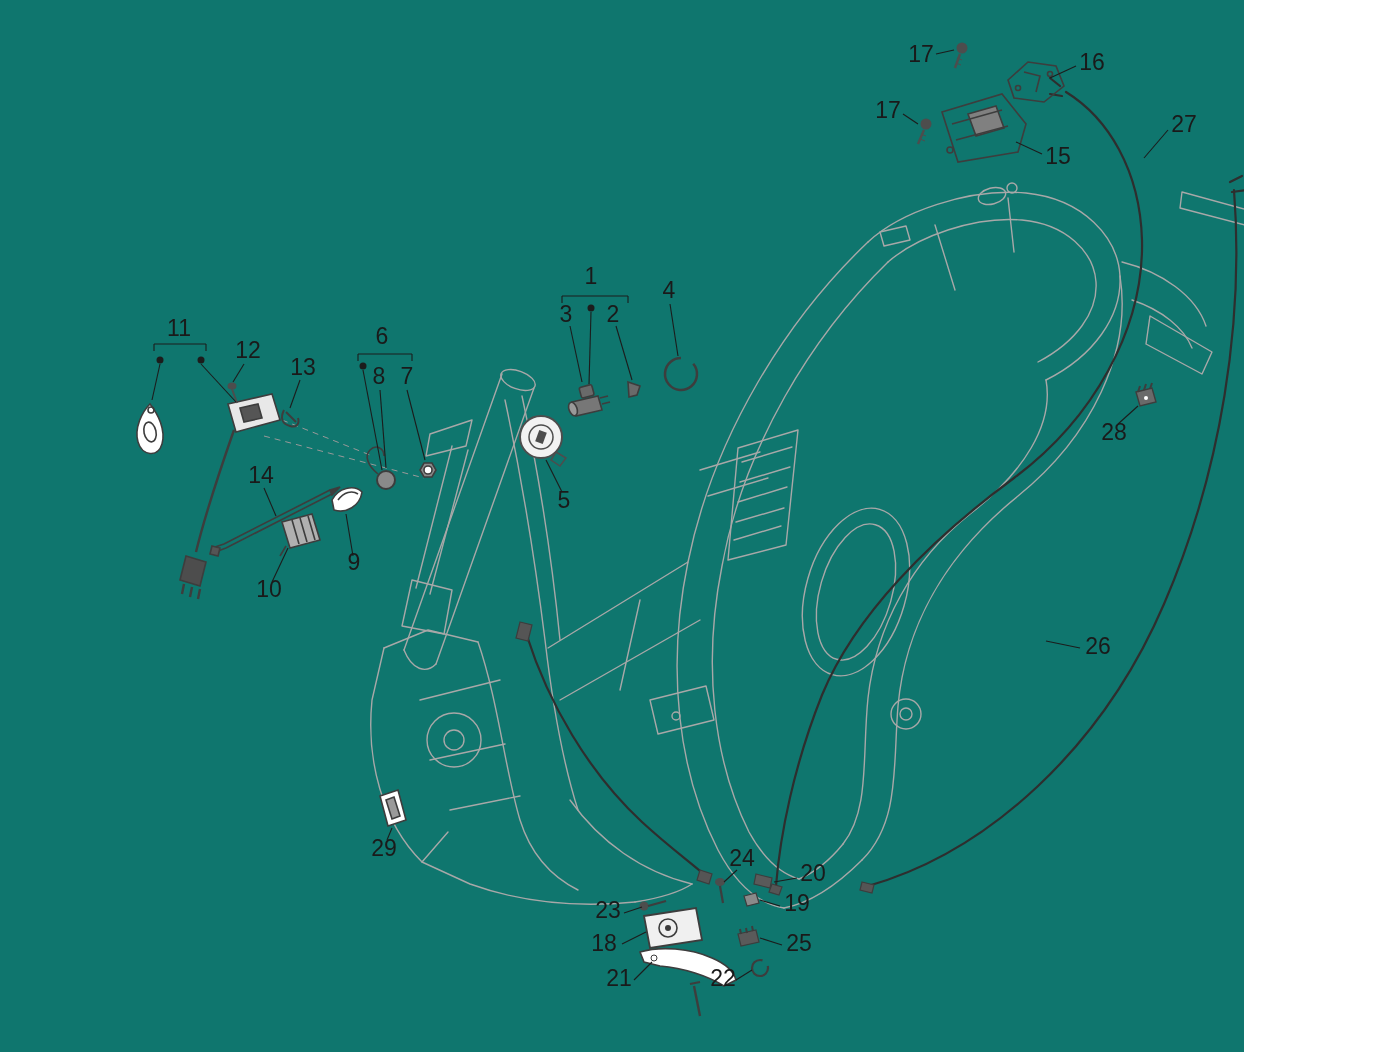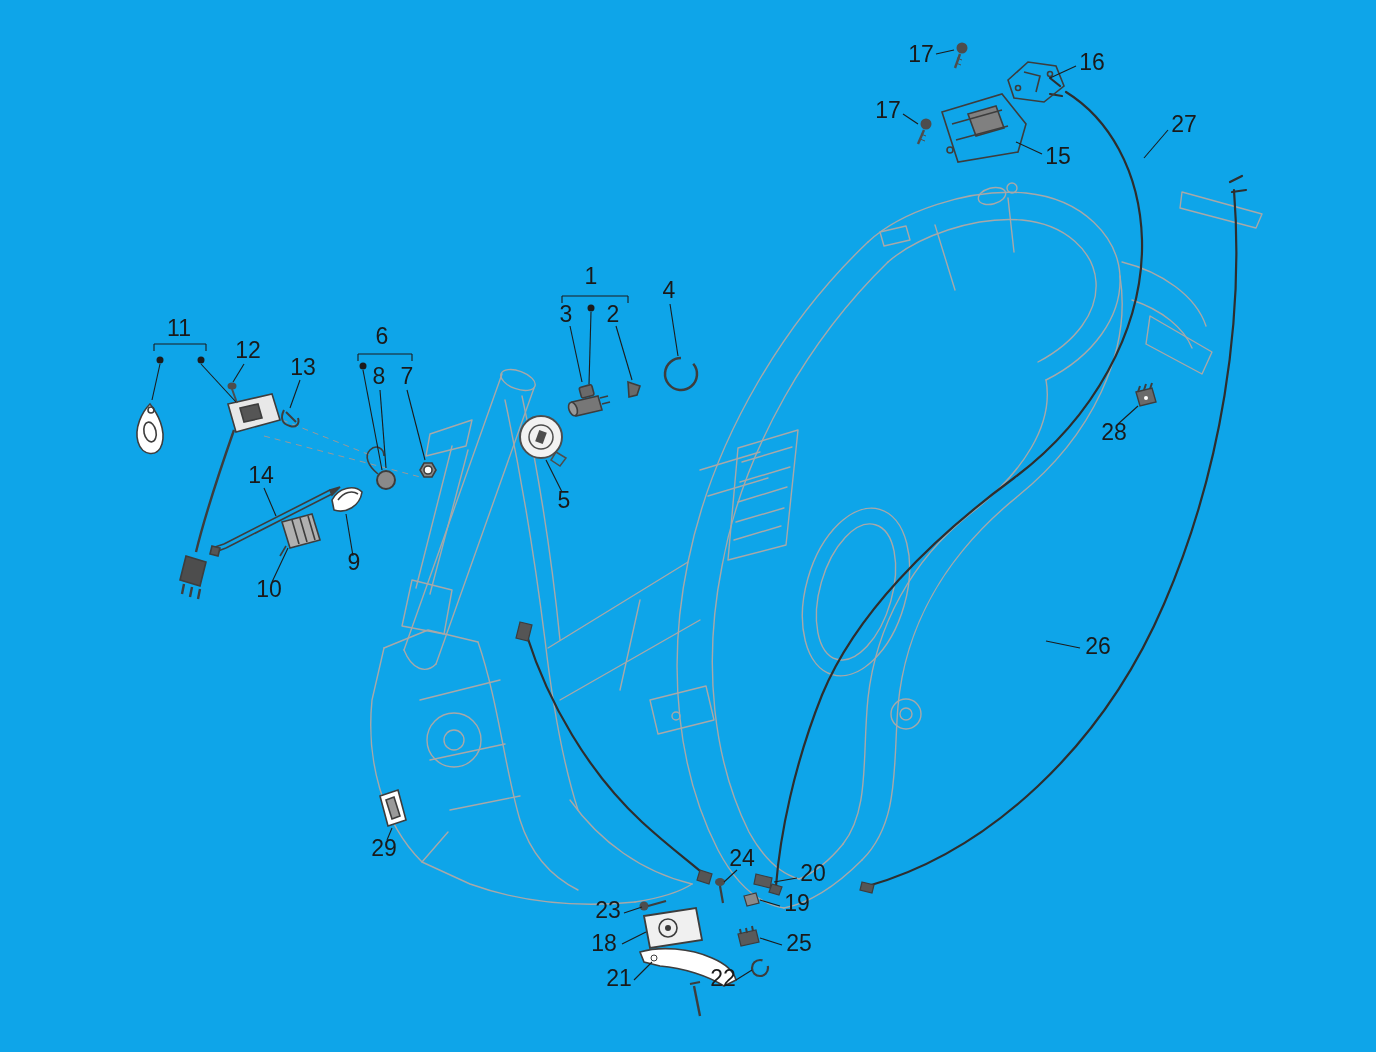--- a/index.html
+++ b/index.html
@@ -3,23 +3,23 @@
 <meta charset="utf-8">
 <style>
   html, body {
     margin: 0;
     padding: 0;
     background: #ffffff;
     font-family: "Liberation Sans", sans-serif;
   }
   .canvas {
     position: relative;
-    width: 1376px;
+    width: 1244px;
     height: 1052px;
-    background: #0ea5e9;
+    background: #0f766e;
     overflow: hidden;
   }
   svg { display: block; }
   text.callout {
     font-family: "Liberation Sans", sans-serif;
     font-size: 23px;
     fill: #1a1a1a;
   }
 </style>
 </head>

